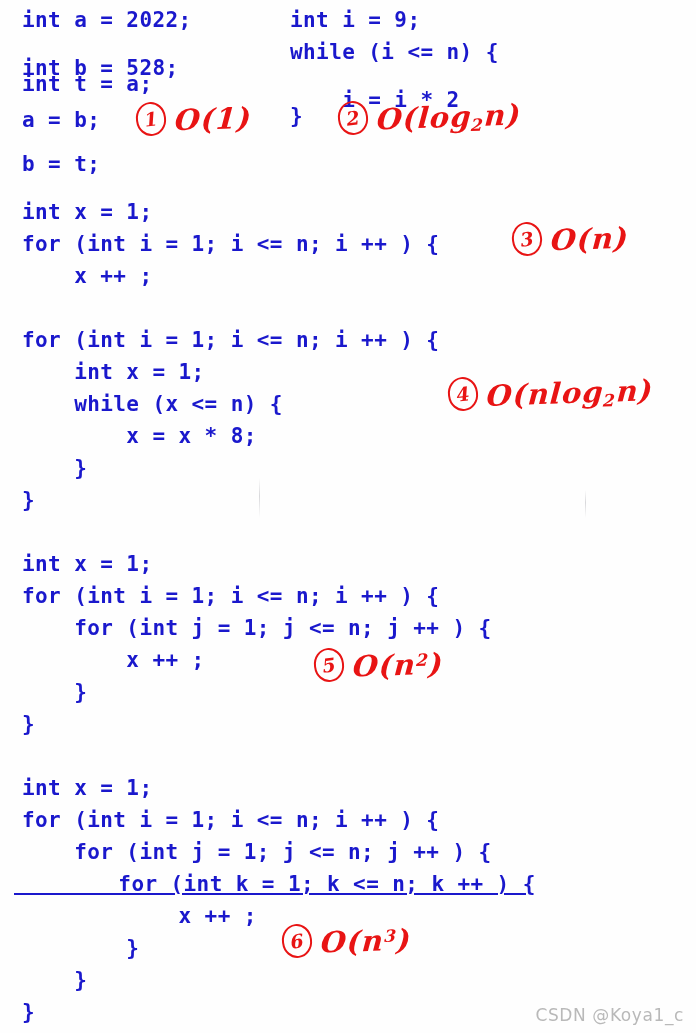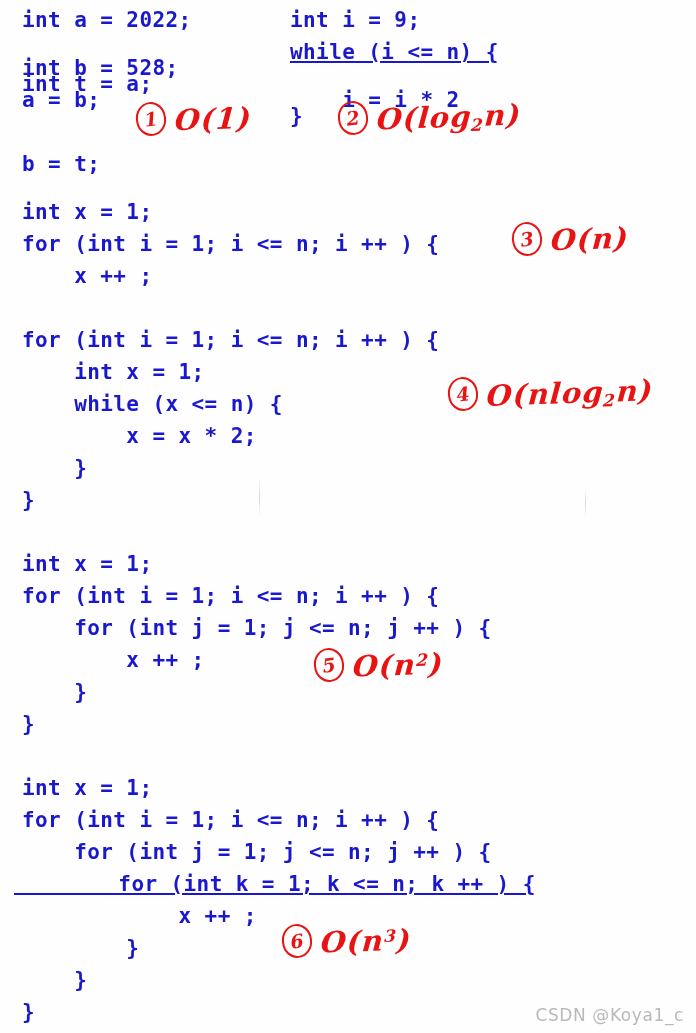--- a/index.html
+++ b/index.html
@@ -106,49 +106,49 @@
 </head>
 <body>
 
 <div id="page">
 
   <div class="code-layer">
     <div>
         <div class="code-line" style="left: 22px; top: 4px;">int a = 2022;</div>
         <div class="code-line" style="left: 22px; top: 52px;">int b = 528;</div>
         <div class="code-line" style="left: 22px; top: 68px;">int t = a;</div>
-        <div class="code-line" style="left: 22px; top: 84px;">a = b;</div>
+        <div class="code-line" style="left: 22px; top: 104px;">a = b;</div>
         <div class="code-line" style="left: 22px; top: 148px;">b = t;</div>
         <div class="code-line" style="left: 22px; top: 196px;">int x = 1;</div>
         <div class="code-line" style="left: 22px; top: 228px;">for (int i = 1; i &lt;= n; i ++ ) {</div>
         <div class="code-line" style="left: 22px; top: 260px;">    x ++ ;</div>
         <div class="code-line" style="left: 22px; top: 324px;">for (int i = 1; i &lt;= n; i ++ ) {</div>
         <div class="code-line" style="left: 22px; top: 356px;">    int x = 1;</div>
         <div class="code-line" style="left: 22px; top: 388px;">    while (x &lt;= n) {</div>
-        <div class="code-line" style="left: 22px; top: 420px;">        x = x * 2;</div>
+        <div class="code-line" style="left: 22px; top: 420px;">        x = x * 8;</div>
         <div class="code-line" style="left: 22px; top: 452px;">    }</div>
         <div class="code-line" style="left: 22px; top: 484px;">}</div>
         <div class="code-line" style="left: 22px; top: 548px;">int x = 1;</div>
         <div class="code-line" style="left: 22px; top: 580px;">for (int i = 1; i &lt;= n; i ++ ) {</div>
         <div class="code-line" style="left: 22px; top: 612px;">    for (int j = 1; j &lt;= n; j ++ ) {</div>
         <div class="code-line" style="left: 22px; top: 644px;">        x ++ ;</div>
         <div class="code-line" style="left: 22px; top: 676px;">    }</div>
         <div class="code-line" style="left: 22px; top: 708px;">}</div>
         <div class="code-line" style="left: 22px; top: 772px;">int x = 1;</div>
         <div class="code-line" style="left: 22px; top: 804px;">for (int i = 1; i &lt;= n; i ++ ) {</div>
         <div class="code-line" style="left: 22px; top: 836px;">    for (int j = 1; j &lt;= n; j ++ ) {</div>
         <div class="code-line" style="left: 14px; top: 868px; text-decoration: underline;">        for (int k = 1; k &lt;= n; k ++ ) {</div>
         <div class="code-line" style="left: 22px; top: 900px;">            x ++ ;</div>
         <div class="code-line" style="left: 22px; top: 932px;">        }</div>
         <div class="code-line" style="left: 22px; top: 964px;">    }</div>
         <div class="code-line" style="left: 22px; top: 996px;">}</div>
       </div>
     <div>
         <div class="code-line" style="left: 290px; top: 4px;">int i = 9;</div>
-        <div class="code-line" style="left: 290px; top: 36px; text-decoration: underline;">while (i &lt;= n) {</div>
+        <div class="code-line" style="left: 290px; top: 36px;">while (i &lt;= n) {</div>
         <div class="code-line" style="left: 290px; top: 84px;">    i = i * 2</div>
         <div class="code-line" style="left: 290px; top: 100px;">}</div>
       </div>
   </div>
 
   <div class="ann-layer">
       <div class="ann" style="left: 136px; top: 102px;">
         <span class="ann-num">1</span>
         <span class="ann-expr">O(1)</span>
       </div>

